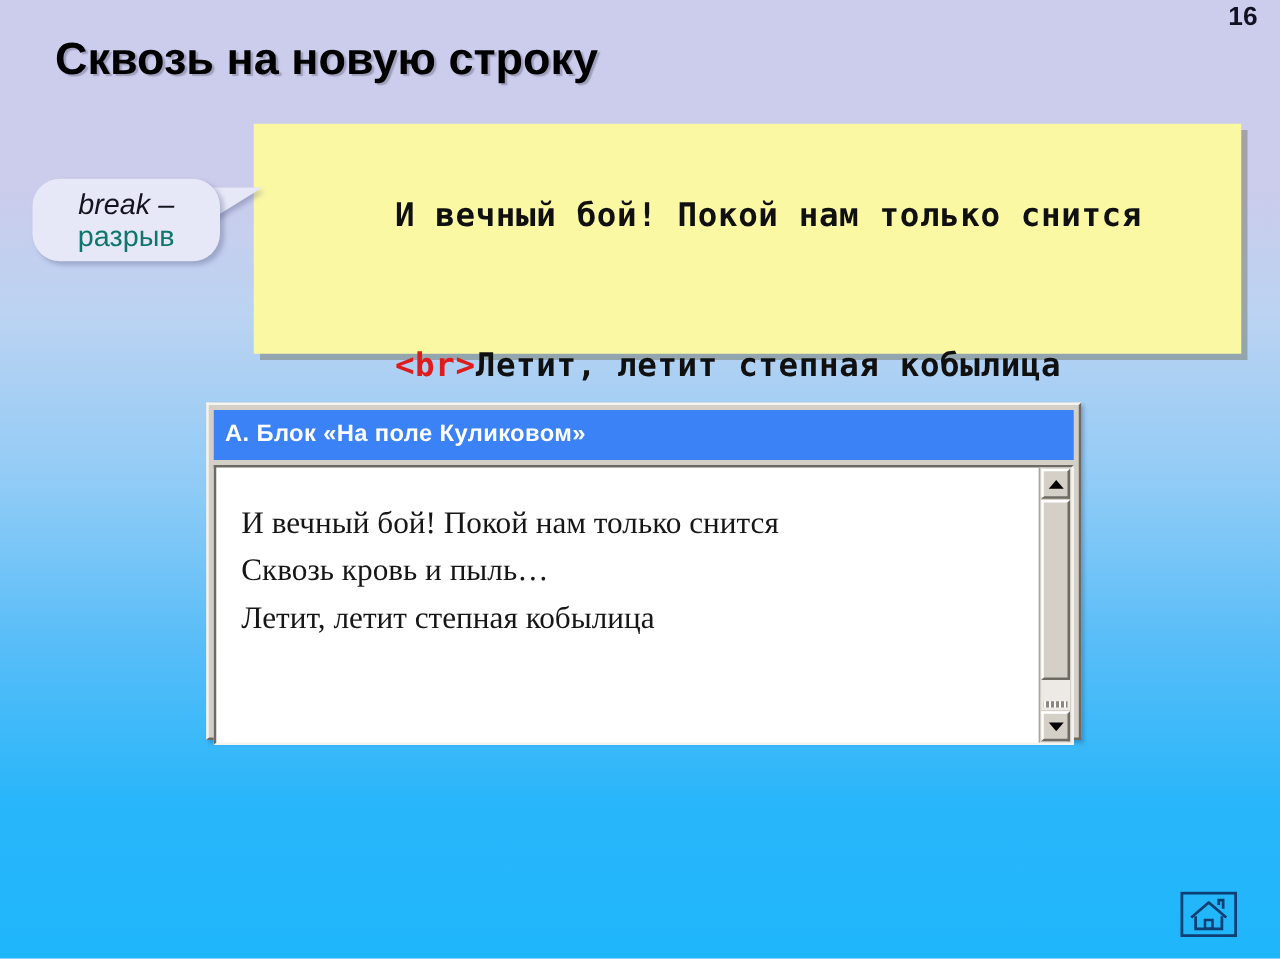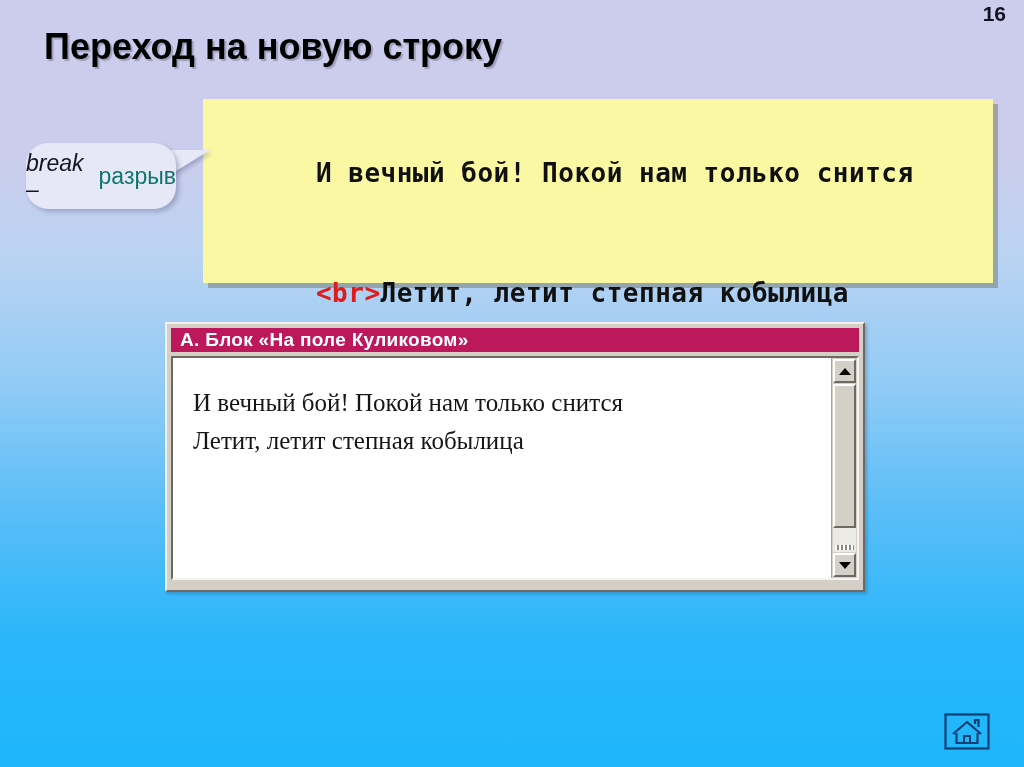--- a/index.html
+++ b/index.html
@@ -82,21 +82,21 @@
   .callout {
     position: absolute;
     left: 26px;
     top: 143px;
     width: 150px;
     height: 66px;
     background: #e7e8f7;
     border-radius: 22px;
     box-shadow: 3px 3px 4px rgba(80,90,130,0.35);
     display: flex;
-    flex-direction: row;
+    flex-direction: column;
     align-items: center;
     justify-content: center;
     box-sizing: border-box;
     z-index: 4;
   }
   .callout-line1 {
     font-size: 23px;
     font-style: italic;
     color: #14141e;
     line-height: 26px;
@@ -129,22 +129,22 @@
     background: #d4d0c8;
     border-top: 2px solid #f4f3ef;
     border-left: 2px solid #f4f3ef;
     border-right: 2px solid #6d6a64;
     border-bottom: 2px solid #6d6a64;
     box-sizing: border-box;
     padding: 4px;
     box-shadow: 2px 2px 3px rgba(20,40,80,0.25);
   }
   .win-titlebar {
-    height: 24px;
-    background: #be185d;
+    height: 40px;
+    background: #3b82f6;
     display: flex;
     align-items: center;
     padding-left: 9px;
     box-sizing: border-box;
   }
   .win-title-text {
     color: #ffffff;
     font-size: 19px;
     font-weight: bold;
     white-space: nowrap;
@@ -247,21 +247,21 @@
     height: 37px;
   }
 </style>
 </head>
 <body>
 
 <div class="slide">
 
   <div class="page-number">16</div>
 
-  <div class="slide-title">Переход на новую строку</div>
+  <div class="slide-title">Сквозь на новую строку</div>
 
   <div class="code-box">
     <div class="code-line">
       <span class="tag"></span><span>И вечный бой! Покой нам только снится</span>
     </div>
     <div class="code-line">
       <span class="tag">&lt;br&gt;</span><span>Летит, летит степная кобылица</span>
     </div>
     <div class="code-line">
       <span class="tag">&lt;br&gt;</span><span>И мнёт ковыль...</span>
@@ -278,20 +278,21 @@
   <div class="win">
 
     <div class="win-titlebar">
       <span class="win-title-text">А. Блок «На поле Куликовом»</span>
     </div>
 
     <div class="win-body">
 
       <div class="win-content">
         <div class="poem-line">И вечный бой! Покой нам только снится</div>
+        <div class="poem-line">Сквозь кровь и пыль…</div>
         <div class="poem-line">Летит, летит степная кобылица</div>
       </div>
 
       <div class="scrollbar">
         <div class="sb-btn">
           <span class="arrow-up"></span>
         </div>
         <div class="sb-track">
           <div class="sb-thumb"></div>
           <div class="sb-grip"></div>

